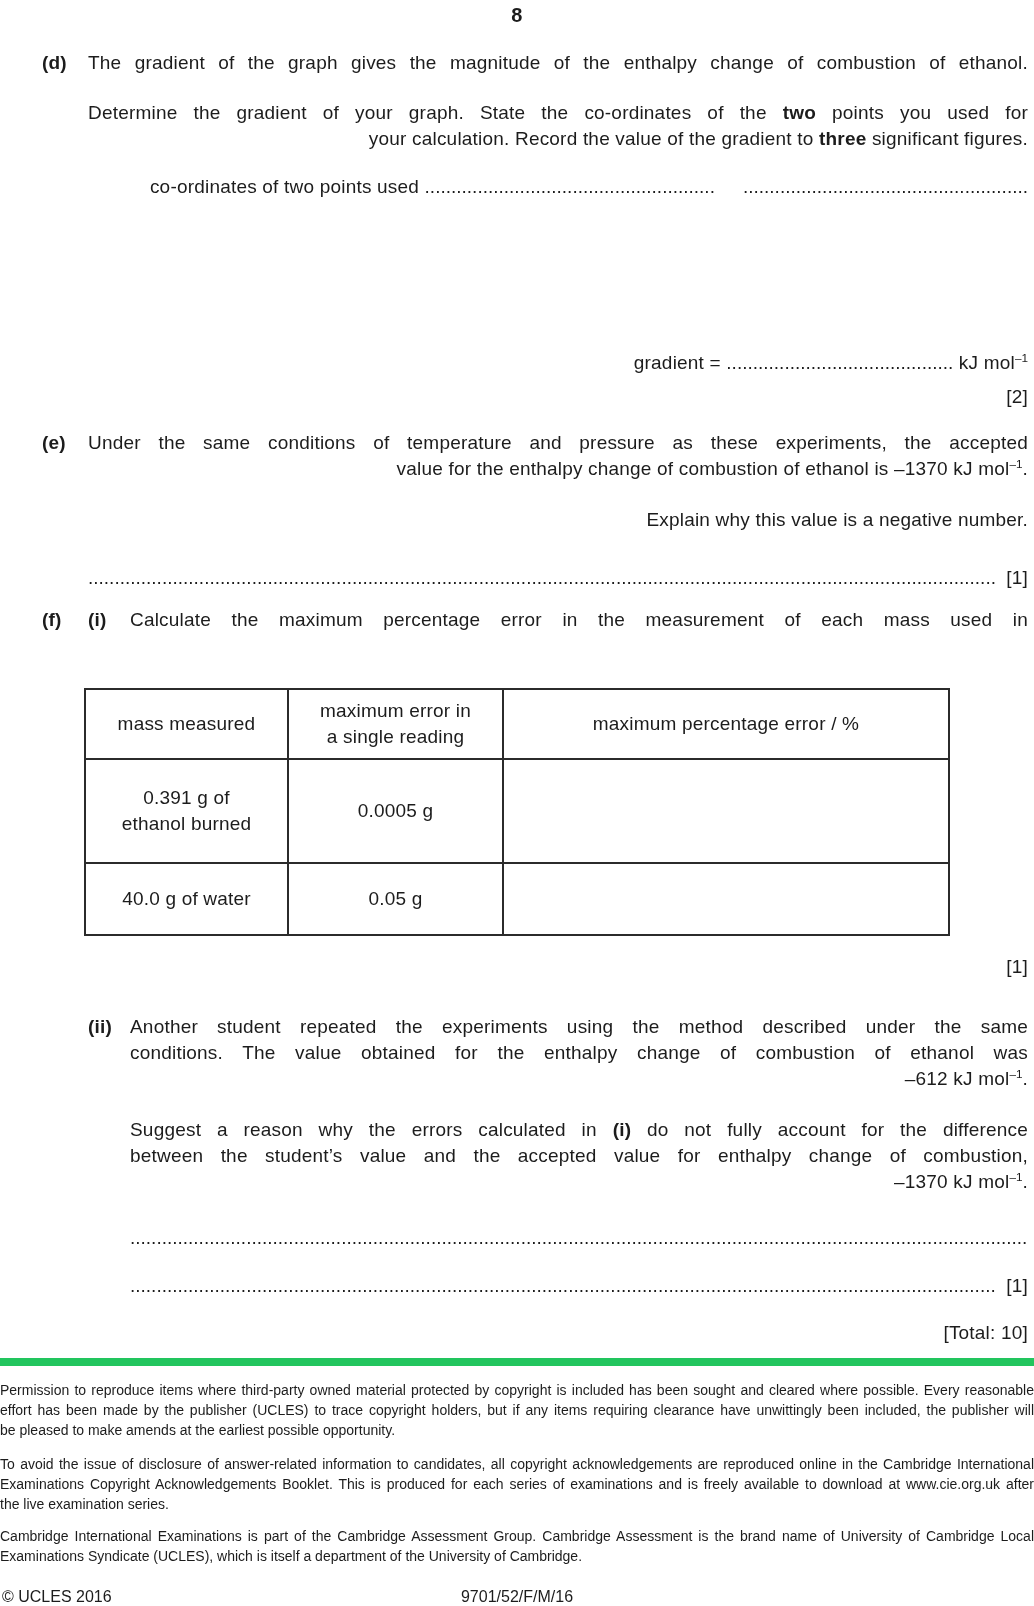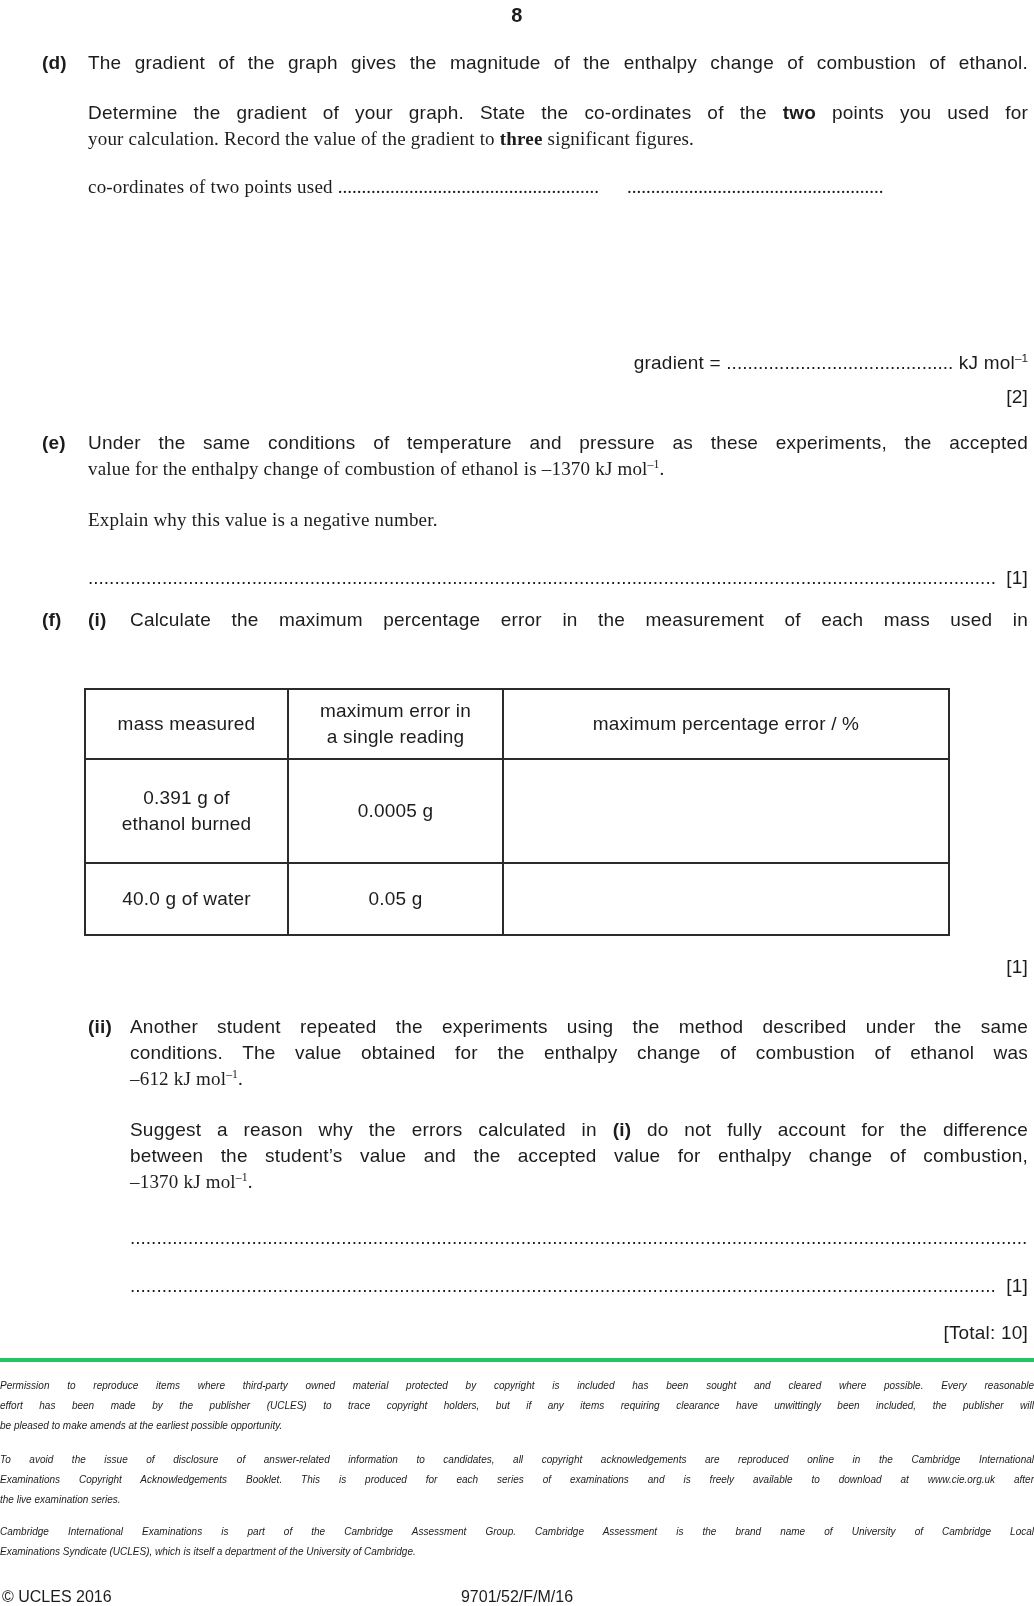--- a/index.html
+++ b/index.html
@@ -12,21 +12,21 @@
   }
   .abs { position:absolute; }
   .page-number { top:2px; left:0; right:0; text-align:center; font-weight:bold; font-size:20px; }
 
   .q { display:flex; align-items:flex-start; }
   .qlabel  { width:46px; flex:0 0 46px; font-weight:bold; }
   .qlabel2 { width:42px; flex:0 0 42px; font-weight:bold; }
   .qbody { flex:1; min-width:0; }
 
   .jline { text-align:justify; text-align-last:justify; }
-  .lline { text-align:left;font-family:Liberation Serif, serif; }
+  .lline { text-align:right; }
   .rline { text-align:right; }
 
   b { font-weight:bold; }
   sup { font-size:0.62em; letter-spacing:0; vertical-align:super; line-height:0; }
 
   .mt8  { margin-top:8px; }
   .mt22 { margin-top:22px; }
   .mt24 { margin-top:24px; }
   .mt25 { margin-top:25px; }
   .mt30 { margin-top:30px; }
@@ -42,21 +42,21 @@
 
   table.err { border-collapse:collapse; table-layout:fixed; width:864px; }
   table.err td, table.err th {
     border:2px solid #2b2b2b; text-align:center; vertical-align:middle;
     font-weight:normal; white-space:pre-line; padding:0 6px; letter-spacing:0.2px;
   }
   .hrow  { height:70px; }
   .brow1 { height:104px;margin-left:32px; }
   .brow2 { height:72px; }
 
-  .footer { left:0; right:0; top:1358px; border-top:4px solid #22c55e; font-size:10px; line-height:20px; letter-spacing:0;font-style:italic; }
+  .footer { left:0; right:0; top:1358px; border-top:8px solid #22c55e; font-size:14px; line-height:20px; letter-spacing:0; }
   .fpara { text-align:justify; }
   .fline-last { text-align:left; }
   .imprint { left:0; right:0; top:1584px; font-size:16px; letter-spacing:0; }
   .imprint .code { position:absolute; left:0; right:0; text-align:center; }
   .imprint .copy { position:absolute; left:2px; }
 </style>
 </head>
 <body>
 
 <div class="page">

